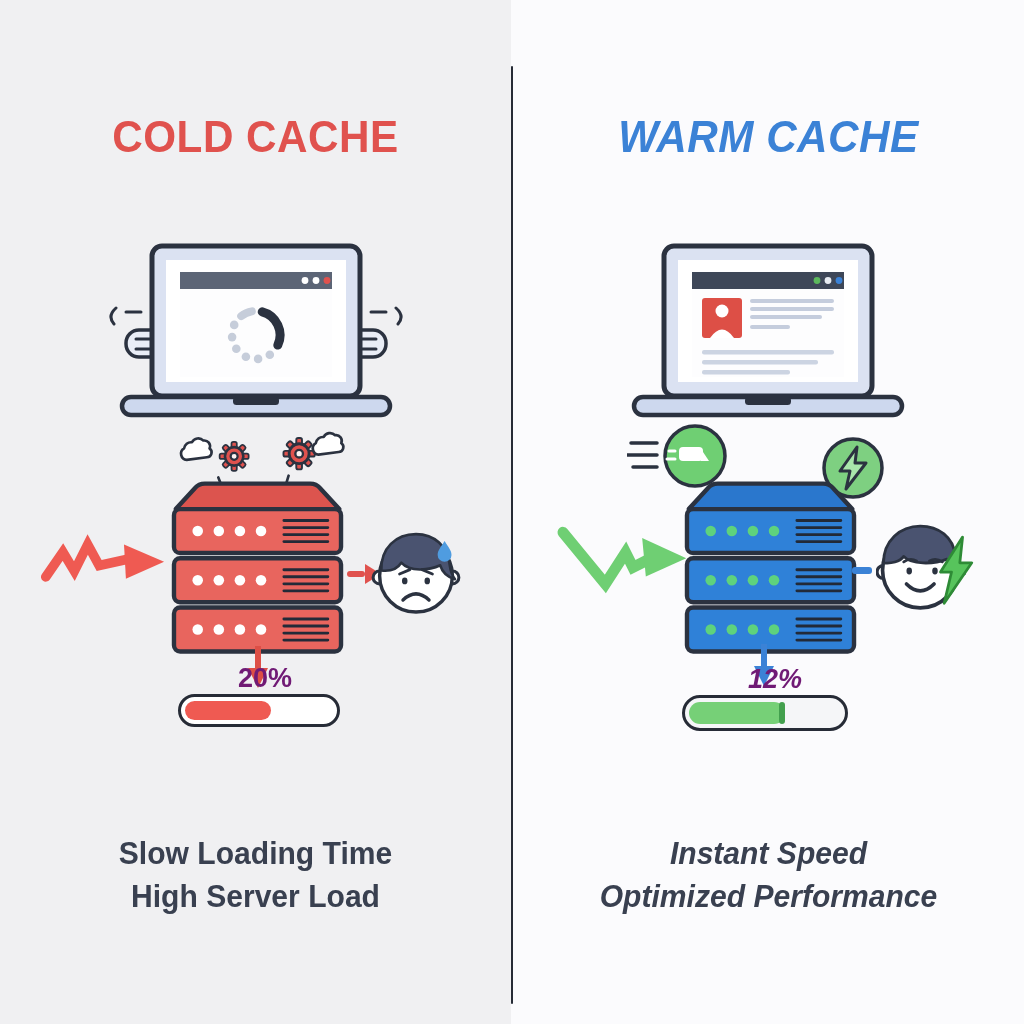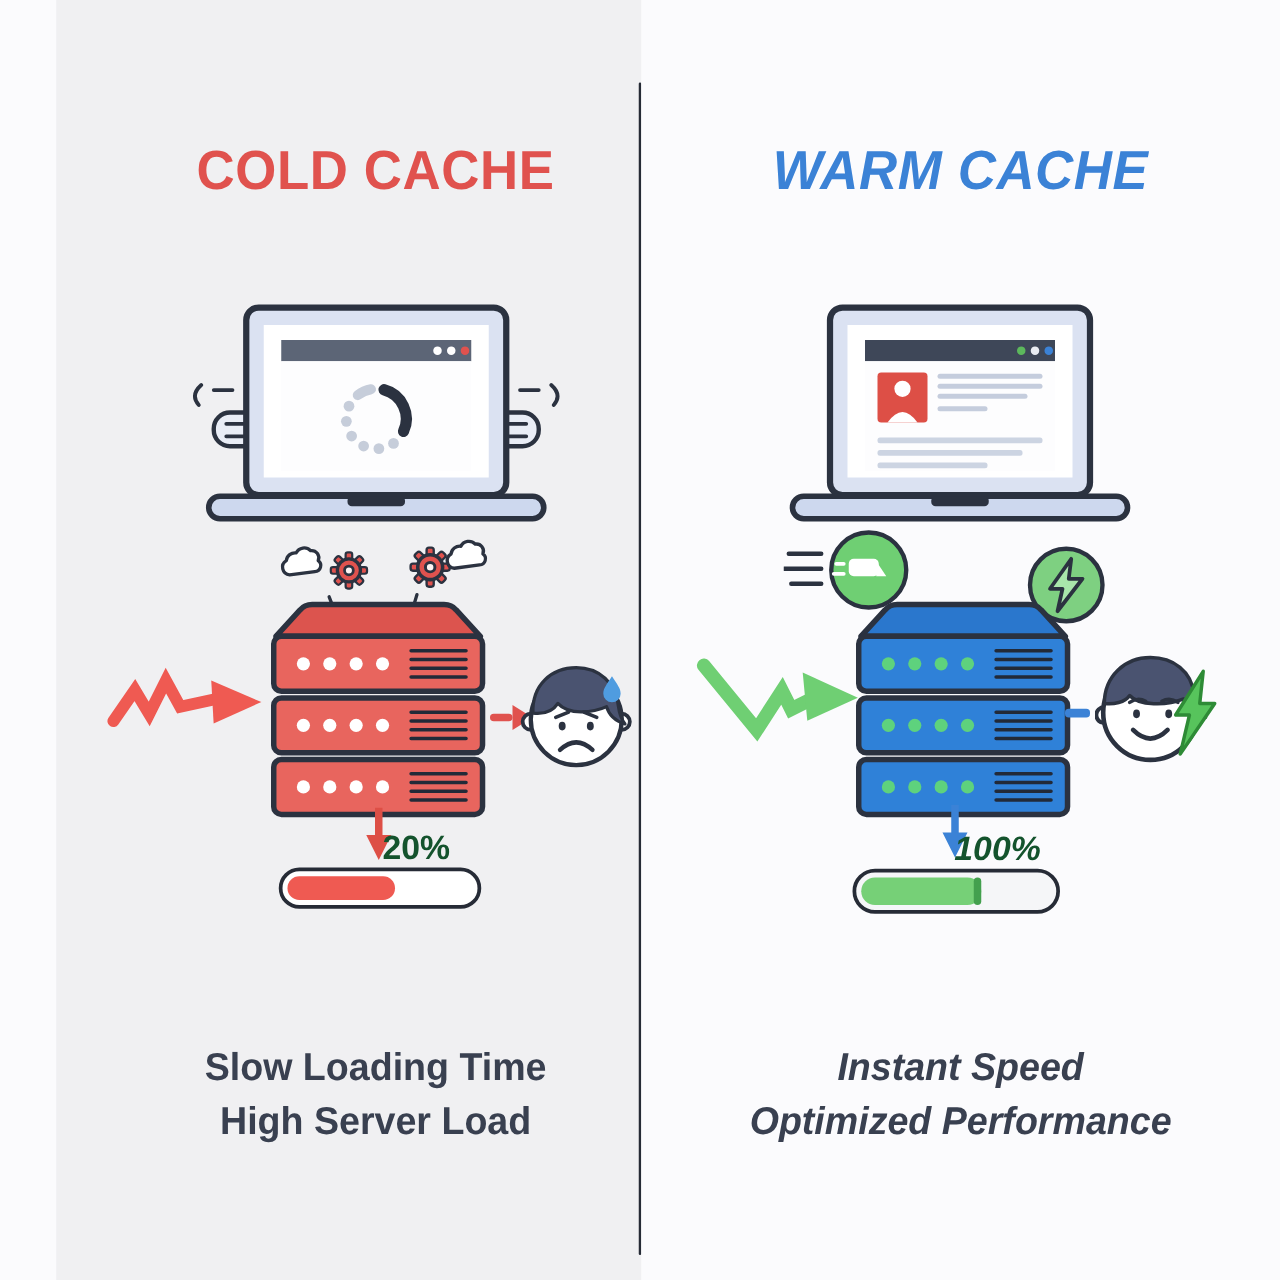--- a/index.html
+++ b/index.html
@@ -1,29 +1,29 @@
 <!DOCTYPE html>
 <html><head>
 <meta charset="utf-8">
 <style>
   html,body{margin:0;padding:0;}
   .canvas{position:relative;width:1024px;height:1024px;overflow:hidden;
     font-family:"Liberation Sans",sans-serif;background:#fbfbfd;}
   .abs{position:absolute;}
   .half{position:absolute;top:0;height:1024px;width:511px;}
-  .half-left{left:0;background:#f0f0f2;margin-left:45px;}
+  .half-left{left:0;background:#f0f0f2;}
   .half-right{left:513px;background:#fbfbfd;font-style:italic;}
   .divider{position:absolute;left:511px;top:66px;width:2px;height:938px;
     background:#262b36;border-radius:2px;}
   .title{position:absolute;top:112px;left:0;width:100%;text-align:center;
     font-size:44px;font-weight:bold;letter-spacing:.5px;transform:scaleX(.96);}
   .title-cold{color:#e0524e;}
   .title-warm{color:#3b82d6;}
-  .pct-label{position:absolute;font-size:27px;font-weight:bold;color:#14532d;
-    text-align:center;width:100px;}
+  .pct-label{position:absolute;font-size:27px;font-weight:bold;color:#701a75;
+    text-align:left;width:100px;}
   .pbar{position:absolute;background:#fff;border:3.5px solid #262b36;
     border-radius:18px;box-sizing:border-box;}
   .pbar-fill{position:absolute;top:4px;left:4px;height:calc(100% - 8px);
     border-radius:11px;}
   .fill-cold{width:55%;background:#ef5a52;}
   .fill-warm{width:60%;background:#76d077;}
   .fill-cap{position:absolute;right:0;top:0;width:6px;height:100%;
     background:#43a04e;border-radius:3px;}
   .caption{position:absolute;top:832px;left:0;width:100%;text-align:center;
     font-size:31px;font-weight:bold;color:#394050;line-height:43px;
@@ -283,21 +283,21 @@
       <ellipse cx="64" cy="61" rx="3" ry="3.8" fill="#2b3240"></ellipse>
       <path d="M33,75 Q48,90 63,75" stroke="#2b3240" stroke-width="4" fill="none" stroke-linecap="round"></path>
       <path d="M94,24 L70,62 L82,62 L74,96 L104,52 L91,52 Z" fill="#57c45c" stroke="#2e8b36" stroke-width="3" stroke-linejoin="round"></path>
     </svg>
 
     <svg class="abs" style="left:238px;top:644px" width="26" height="44" viewBox="0 0 26 44">
       <rect x="10" y="0" width="6" height="24" fill="#3b82d6"></rect>
       <polygon points="3,22 23,22 13,42" fill="#3b82d6"></polygon>
     </svg>
 
-    <div class="pct-label" style="left:235px;top:664px">100%</div>
+    <div class="pct-label" style="left:235px;top:664px">12%</div>
     <div class="pbar" style="left:169px;top:695px;width:166px;height:36px;background:#f5f6f8">
       <div class="pbar-fill fill-warm">
         <div class="fill-cap"></div>
       </div>
     </div>
 
     <div class="caption">
       <div>Instant Speed</div>
       <div>Optimized Performance</div>
     </div>

